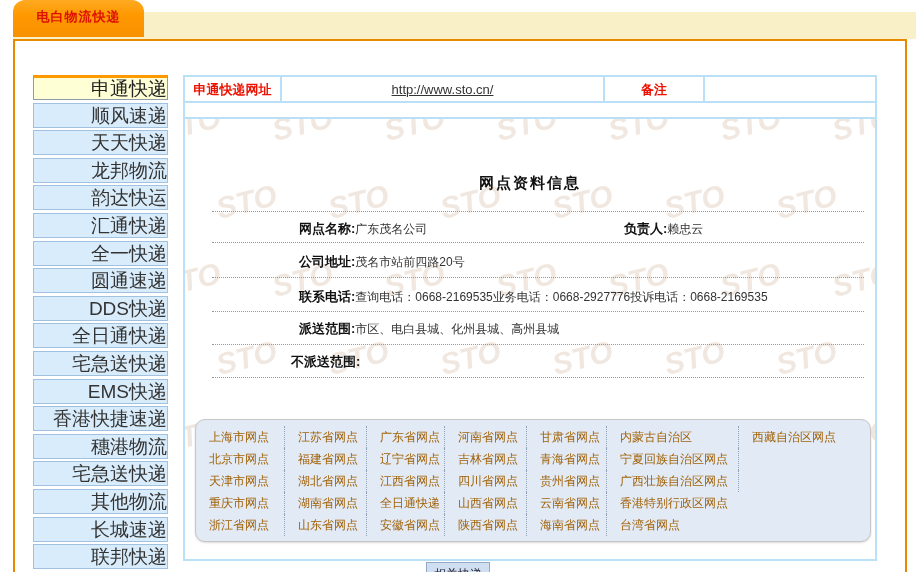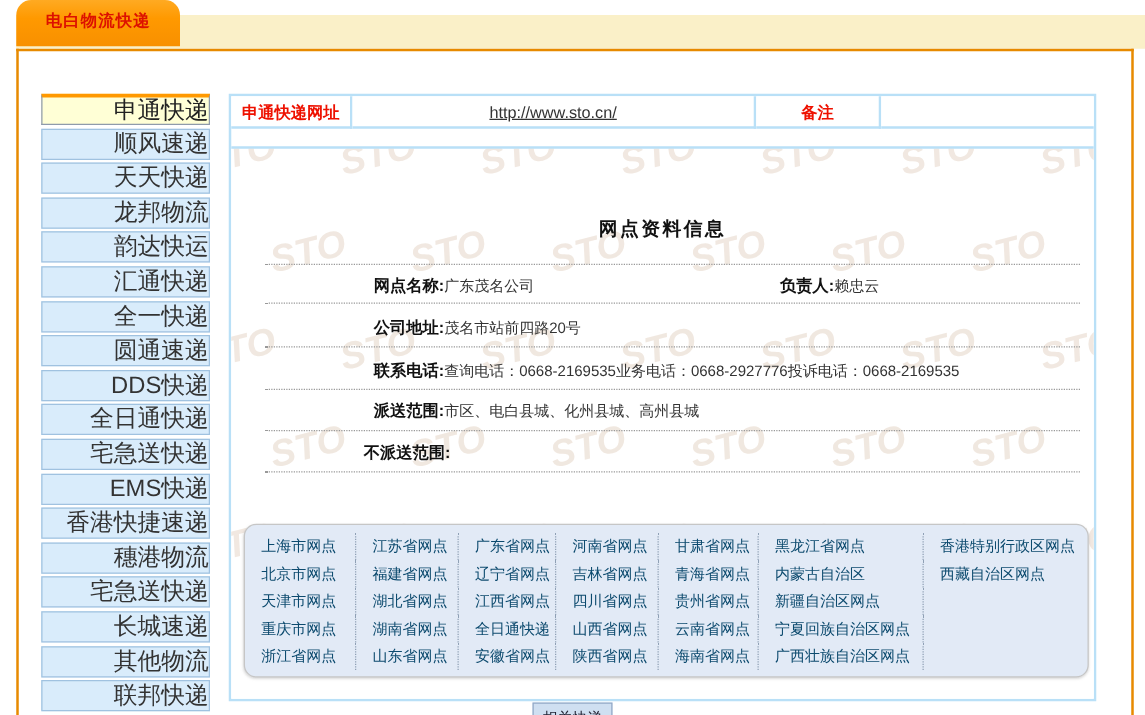--- a/index.html
+++ b/index.html
@@ -55,21 +55,21 @@
   .f-sub { position: absolute; left: 325px; top: 0; }
 
   
   .grid-box { position: absolute; left: 10px; top: 300px; width: 676px; height: 123px;
     background: #e2eaf6; border: 1px solid #c6c6c6; border-radius: 10px;
     box-shadow: 0 1px 2px rgba(150,150,150,.35);
     display: grid; grid-auto-flow: column;
     grid-template-rows: repeat(5, 1fr);
     grid-template-columns: 89px 82px 78px 82px 80px 132px 1fr;
     padding: 6px 0; }
-  .grid-cell { font-size: 12px; color: #0c4a6e; line-height: 22px; padding-left: 13px;
+  .grid-cell { font-size: 12px; color: #a16207; line-height: 22px; padding-left: 13px;
     border-right: 1px dotted #8fa0b5; white-space: nowrap; cursor: pointer; }
   .grid-cell.c6 { border-right: none; }
   .grid-cell.empty { cursor: default; }
 
   
   .footer-btn { position: absolute; left: 50%; transform: translateX(-50%); top: 562px;
     background: #cfdff1; border: 1px solid #93a9c6; font-size: 12px; color: #223;
     padding: 3px 7px; white-space: nowrap; cursor: pointer; }
 </style>
 </head>
@@ -89,22 +89,22 @@
     <div class="side-item">汇通快递</div>
     <div class="side-item">全一快递</div>
     <div class="side-item">圆通速递</div>
     <div class="side-item">DDS快递</div>
     <div class="side-item">全日通快递</div>
     <div class="side-item">宅急送快递</div>
     <div class="side-item">EMS快递</div>
     <div class="side-item">香港快捷速递</div>
     <div class="side-item">穗港物流</div>
     <div class="side-item">宅急送快递</div>
+    <div class="side-item">其他物流</div>
     <div class="side-item">长城速递</div>
-    <div class="side-item">其他物流</div>
     <div class="side-item">联邦快递</div>
   </nav>
 
 <div class="net-table">
   <div class="row1">
     <div class="cell c-label">申通快递网址</div>
     <div class="cell c-link">
       <span class="site-link">http://www.sto.cn/</span>
     </div>
     <div class="cell c-note">备注</div>
@@ -201,25 +201,24 @@
         <div class="grid-cell c3">河南省网点</div>
         <div class="grid-cell c3">吉林省网点</div>
         <div class="grid-cell c3">四川省网点</div>
         <div class="grid-cell c3">山西省网点</div>
         <div class="grid-cell c3">陕西省网点</div>
         <div class="grid-cell c4">甘肃省网点</div>
         <div class="grid-cell c4">青海省网点</div>
         <div class="grid-cell c4">贵州省网点</div>
         <div class="grid-cell c4">云南省网点</div>
         <div class="grid-cell c4">海南省网点</div>
-        <div class="grid-cell c5">黑龙江省网点</div>
         <div class="grid-cell c5">内蒙古自治区</div>
-        <div class="grid-cell c5">新疆自治区网点</div>
         <div class="grid-cell c5">宁夏回族自治区网点</div>
         <div class="grid-cell c5">广西壮族自治区网点</div>
         <div class="grid-cell c6">香港特别行政区网点</div>
+        <div class="grid-cell c6">台湾省网点</div>
         <div class="grid-cell c6">西藏自治区网点</div>
         <div class="grid-cell c6 empty"></div>
       </div>
   </div>
 </div>
 
 <div class="footer-btn">相关快递</div>
 
 </body></html>

